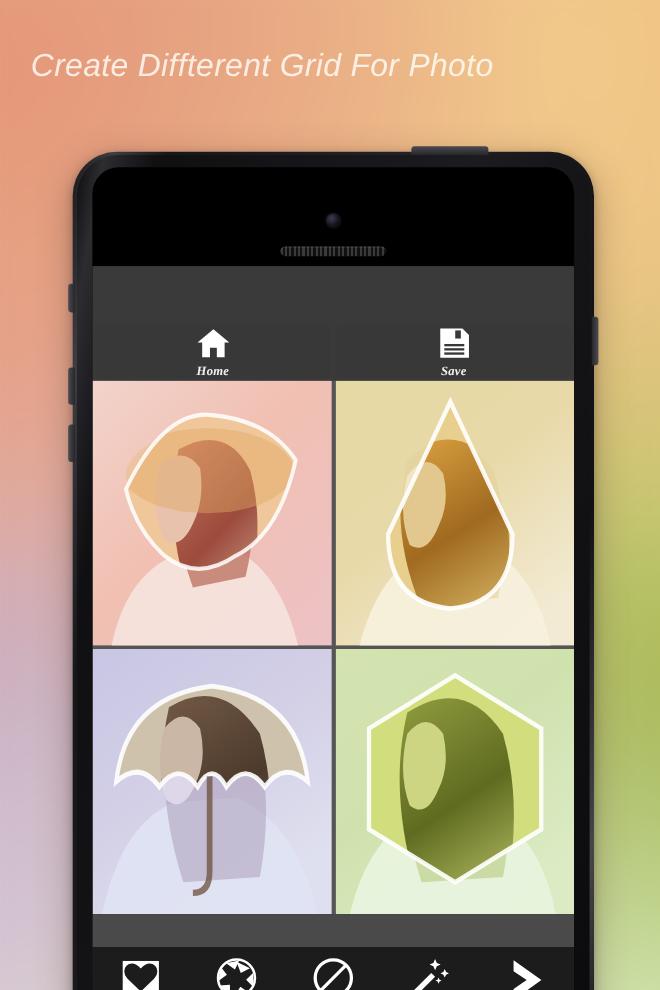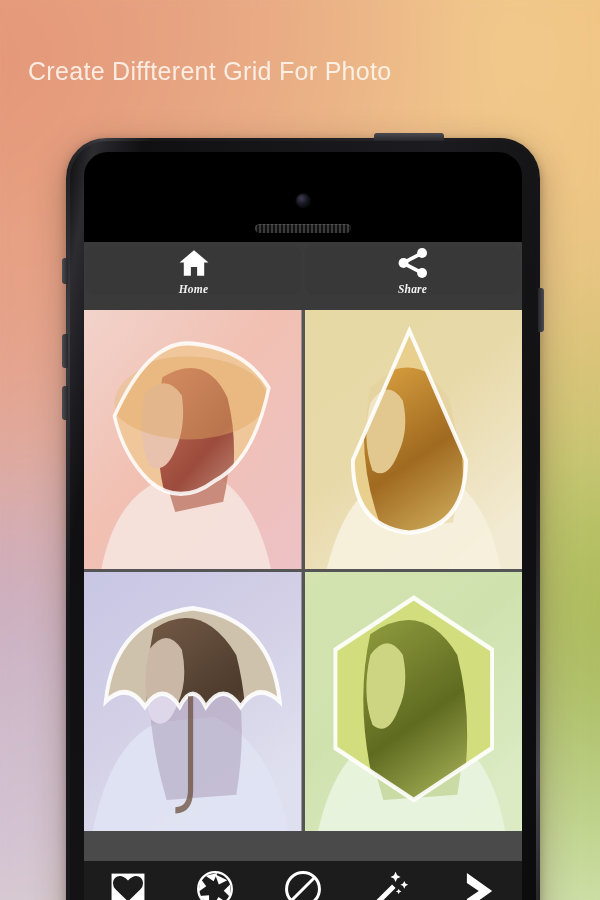--- a/index.html
+++ b/index.html
@@ -31,22 +31,22 @@
   }
 
   
   #heading { position:absolute; left:28px; top:42px; z-index:5; }
   #heading .title {
     font-size:32px; font-weight:bold; color:#fff8f2;
     letter-spacing:-0.2px; line-height:1.05;
     text-shadow:0 1px 3px rgba(140,90,70,0.25);
   }
   #heading .subtitle {
-    font-size:25px; font-weight:300; color:rgba(255,252,248,0.82);
-    letter-spacing:0.3px; line-height:1.15; margin-top:15px;
+    font-size:29px; font-weight:300; color:rgba(255,252,248,0.82);
+    letter-spacing:0.3px; line-height:1.15; margin-top:2px;font-style:italic;
   }
 
   
   #phone {
     position:absolute; left:66px; top:138px; width:474px; height:800px;
     z-index:4;
     border-radius:40px 40px 0 0;
     background:linear-gradient(100deg,#1a1a1c 0%,#3d3d42 6%,#17171a 14%,#232327 50%,#121214 86%,#46464c 95%,#1b1b1e 100%);
     padding:8px 9px 0 9px;
     box-shadow:0 10px 34px rgba(90,60,50,0.40), 0 2px 8px rgba(0,0,0,0.25);
@@ -97,22 +97,22 @@
   }
 
   
   #app {
     position:absolute; left:0; right:0; top:90px; bottom:0;
     display:flex; flex-direction:column; background:#2e2e2e;
   }
 
   
   #top-toolbar {
-    height:68px; background:#3a3a3a;
-    display:flex; align-items:flex-start; gap:4px; padding:4px 2px 2px 2px;
+    height:104px; background:#3a3a3a;
+    display:flex; align-items:flex-end; gap:4px; padding:4px 2px 2px 2px;
     flex:0 0 auto;
   }
   .tool-tile {
     flex:1; background:#383838; border-radius:9px;
     display:flex; flex-direction:column; align-items:center; justify-content:center;
     gap:3px; cursor:pointer;
   }
   .tool-tile .ic { width:34px; height:34px; display:block; }
   .tool-tile .lbl {
     font-family:"Liberation Serif", serif; font-style:italic; font-weight:bold;
@@ -175,30 +175,31 @@
       <div id="top-toolbar">
 
         <div class="tool-tile">
           <svg class="ic" viewBox="0 0 24 24">
             <path fill="#fff" d="M12 3 1.8 11.6h3.0V21h5.0v-6.1h4.4V21h5.0v-9.4h3.0z"></path>
           </svg>
           <span class="lbl">Home</span>
         </div>
 
 
-
         <div class="tool-tile">
           <svg class="ic" viewBox="0 0 24 24">
-            <path stroke="#fff" stroke-width="2.6" fill="none" d="M17.6 5.4 6.8 11.1M6.8 12.9l10.8 5.7"></path>
-            <circle cx="18.4" cy="4.9" r="3.5" fill="#fff"></circle>
-            <circle cx="5.3" cy="12" r="3.5" fill="#fff"></circle>
-            <circle cx="18.4" cy="19.1" r="3.5" fill="#fff"></circle>
-          </svg>
-          <span class="lbl">Share</span>
-        </div>
+            <path fill="#fff" d="M3 2.6h14.2L21.4 6.8V21.4H3z"></path>
+            <rect x="12.6" y="3.8" width="3.6" height="5.2" fill="#383838"></rect>
+            <rect x="5.6" y="12.5" width="12.8" height="1.5" fill="#383838"></rect>
+            <rect x="5.6" y="15.2" width="12.8" height="1.5" fill="#383838"></rect>
+            <rect x="5.6" y="17.9" width="12.8" height="1.5" fill="#383838"></rect>
+          </svg>
+          <span class="lbl">Save</span>
+        </div>
+
 
       </div>
 
       <div id="grid">
 
         <div class="cell">
           <svg viewBox="0 0 100 100" preserveAspectRatio="none">
             <defs>
               <linearGradient id="tl" x1="0" y1="0" x2="1" y2="1">
                 <stop offset="0" stop-color="#f2d3cb"></stop>

